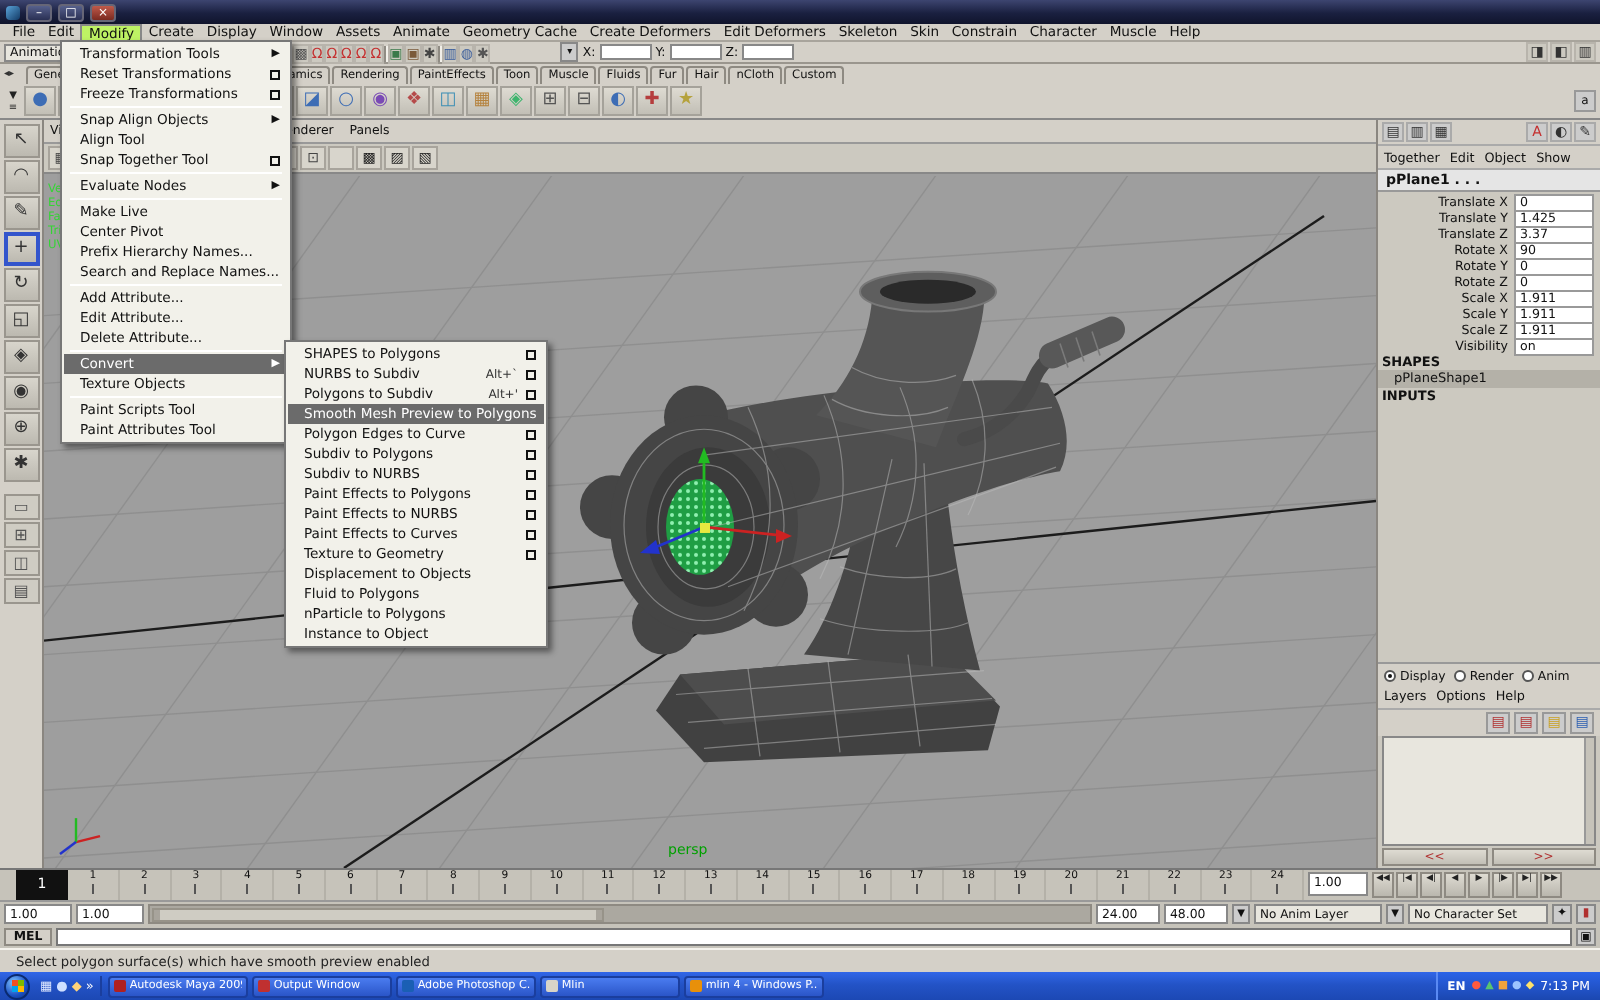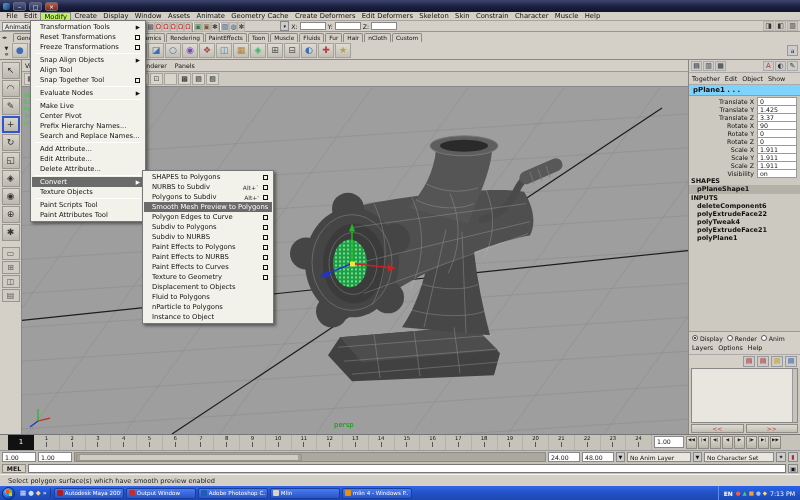--- a/index.html
+++ b/index.html
@@ -46,27 +46,27 @@
 #vpcanvas{position:absolute;left:0;top:28px;right:0;bottom:0;background:#9e9e9e;overflow:hidden}
 #vpsvg{position:absolute;inset:0;width:100%;height:100%}
 #hud{position:absolute;left:2px;top:4px;color:#35d435;font-size:5.8px;line-height:7px}
 #persp{position:absolute;left:312px;bottom:5px;color:#00a000;font-size:7px}
 
 #rightpanel{position:absolute;right:0;top:60px;width:112px;bottom:66px;background:#ccc9c0;border-left:1px solid #8a8680;display:flex;flex-direction:column}
 #cbtoolbar{height:13px;display:flex;gap:1px;align-items:center;padding:0 2px;background:#d4d0c8;border-bottom:1px solid #aaa}
 .cbti{width:11px;height:10px;border:1px solid #aaa;background:#ccc;font-size:7px;line-height:8px;text-align:center}
 .cbti:nth-child(4){margin-left:auto}
 #cbmenu{height:12px;display:flex;gap:5px;align-items:center;padding:0 3px;font-size:6.4px;background:#d4d0c8;border-bottom:1px solid #aaa}
-#objname{height:11px;background:#7dd3fc;border-bottom:1px solid #999;font-weight:bold;font-size:7px;line-height:10px;padding-left:4px}
+#objname{height:11px;background:#e5e5e5;border-bottom:1px solid #999;font-weight:bold;font-size:7px;line-height:10px;padding-left:4px}
 #cbattrs{padding-top:1px}
 .crow{display:flex;height:8px;align-items:center}
 .cname{flex:1;text-align:right;font-size:6.3px;padding-right:3px;white-space:nowrap}
 .cval{width:40px;background:#fff;border:1px solid #999;font-size:6.3px;line-height:7px;padding-left:2px;margin-right:3px}
 .cbheader{height:8px;font-weight:bold;font-size:6.5px;line-height:8px;padding-left:2px}
-#shaperow{height:9px;background:#b4b1a8;font-weight:bold;font-size:6.5px;line-height:9px;padding-left:8px}
+#shaperow{height:9px;background:#b4b1a8;font-weight:normal;font-size:6.5px;line-height:9px;padding-left:8px}
 .cinput{height:8px;font-weight:bold;font-size:6.5px;line-height:8px;padding-left:8px}
 #cbfill{flex:1}
 #radios{height:13px;display:flex;gap:4px;align-items:center;padding:0 3px;border-top:1px solid #999;background:#d4d0c8;font-size:6.2px}
 .rad{display:flex;align-items:center;gap:2px}
 .rdot{width:6px;height:6px;border:1px solid #555;border-radius:50%;background:#fff;position:relative}
 .rdot.sel::after{content:"";position:absolute;left:1px;top:1px;width:2px;height:2px;border-radius:50%;background:#111}
 #layermenu{height:11px;display:flex;gap:5px;align-items:flex-start;padding:0 3px;font-size:6.4px;background:#d4d0c8;border-bottom:1px solid #aaa}
 #layericons{height:13px;display:flex;gap:2px;align-items:center;justify-content:flex-end;padding:0 3px;background:#d4d0c8}
 .lyicon{width:12px;height:11px;border:1px solid #999;background:#ccc;font-size:7px;line-height:9px;text-align:center}
 #layerlist{height:55px;background:#e8e6de;border:1px solid #888;margin:0 2px;position:relative}
@@ -431,27 +431,20 @@
         <span class="cval">1.911</span>
       </div>
       <div class="crow">
         <span class="cname">Visibility</span>
         <span class="cval">on</span>
       </div>
     </div>
   <div class="cbheader">SHAPES</div>
   <div id="shaperow">pPlaneShape1</div>
   <div class="cbheader">INPUTS</div>
-  <div id="cbinputs">
-      <div class="cinput">deleteComponent6</div>
-      <div class="cinput">polyExtrudeFace22</div>
-      <div class="cinput">polyTweak4</div>
-      <div class="cinput">polyExtrudeFace21</div>
-      <div class="cinput">polyPlane1</div>
-    </div>
   <div id="cbfill"></div>
   <div id="radios">
       <span class="rad"><span class="rdot sel"></span>Display</span>
       <span class="rad"><span class="rdot"></span>Render</span>
       <span class="rad"><span class="rdot"></span>Anim</span>
     </div>
   <div id="layermenu">
       <span class="cbm">Layers</span>
       <span class="cbm">Options</span>
       <span class="cbm">Help</span>

